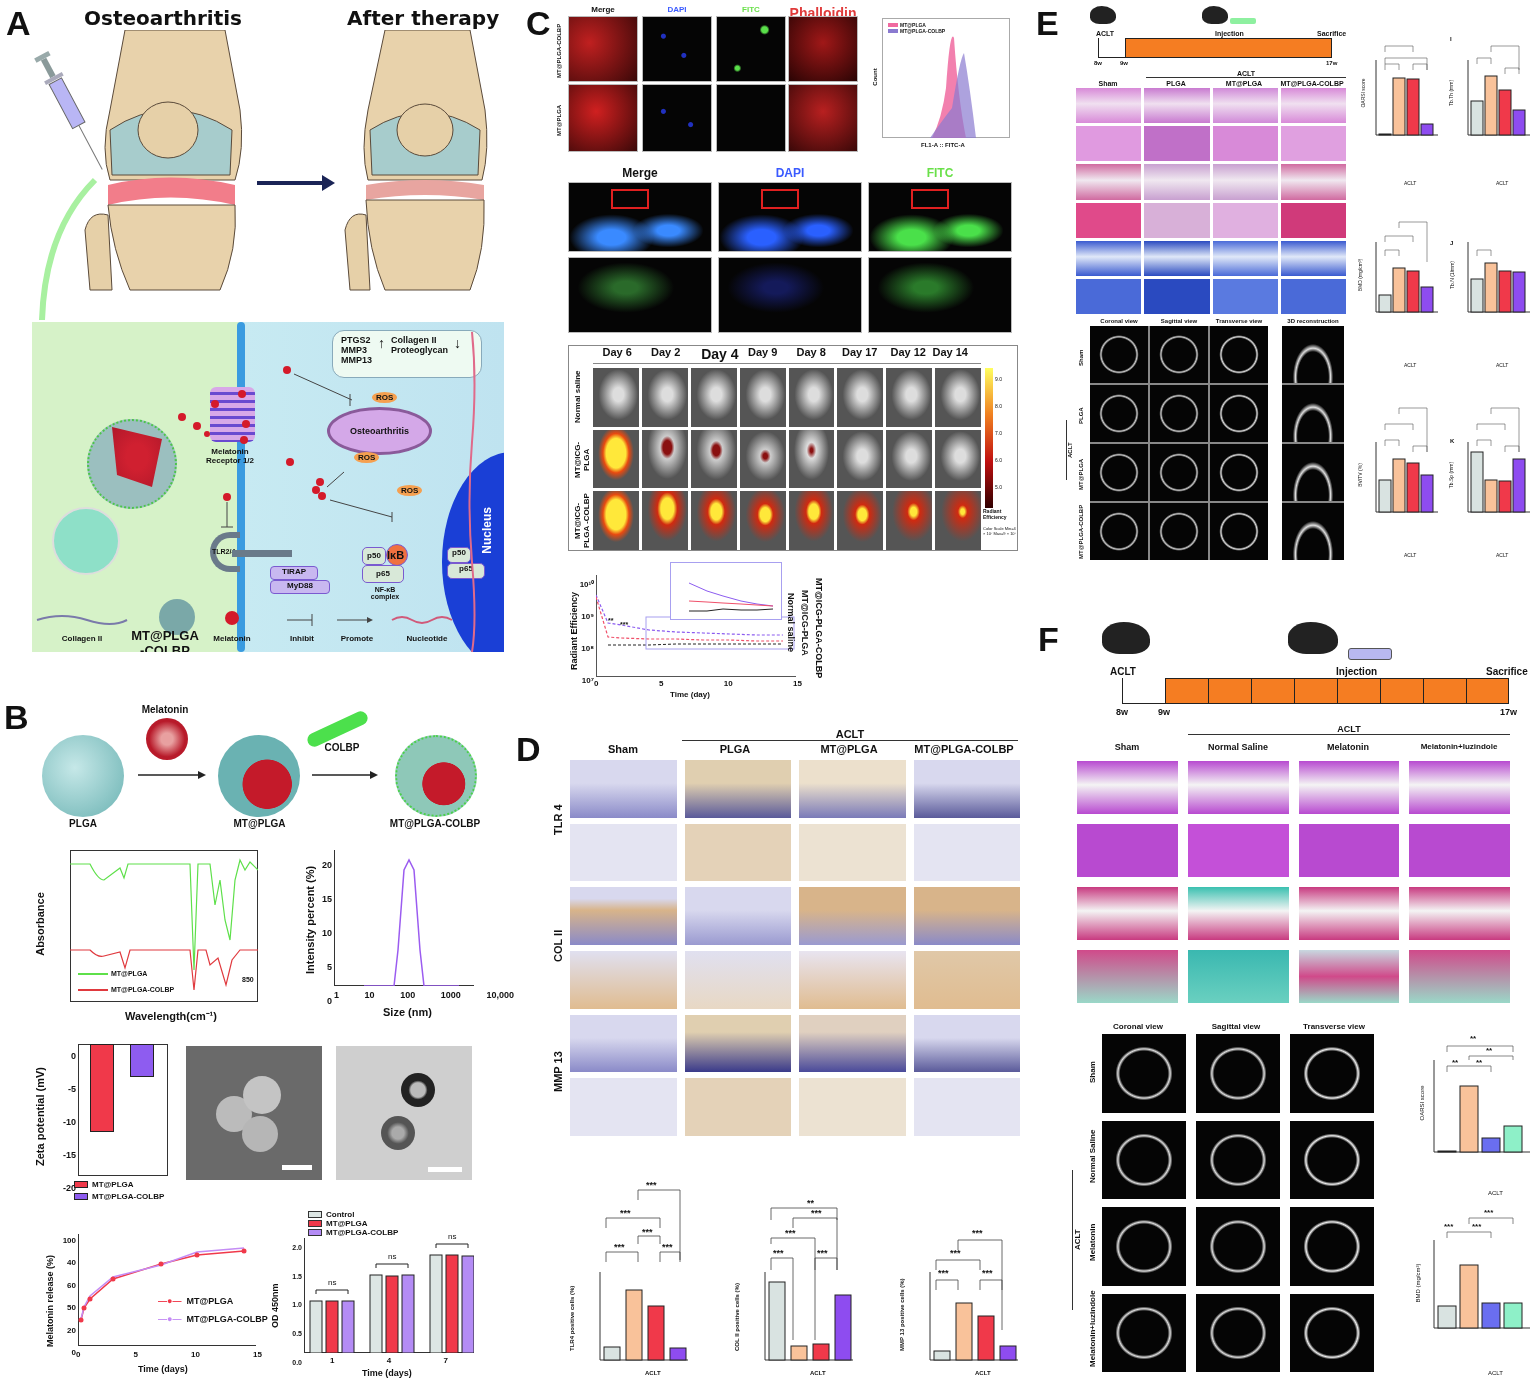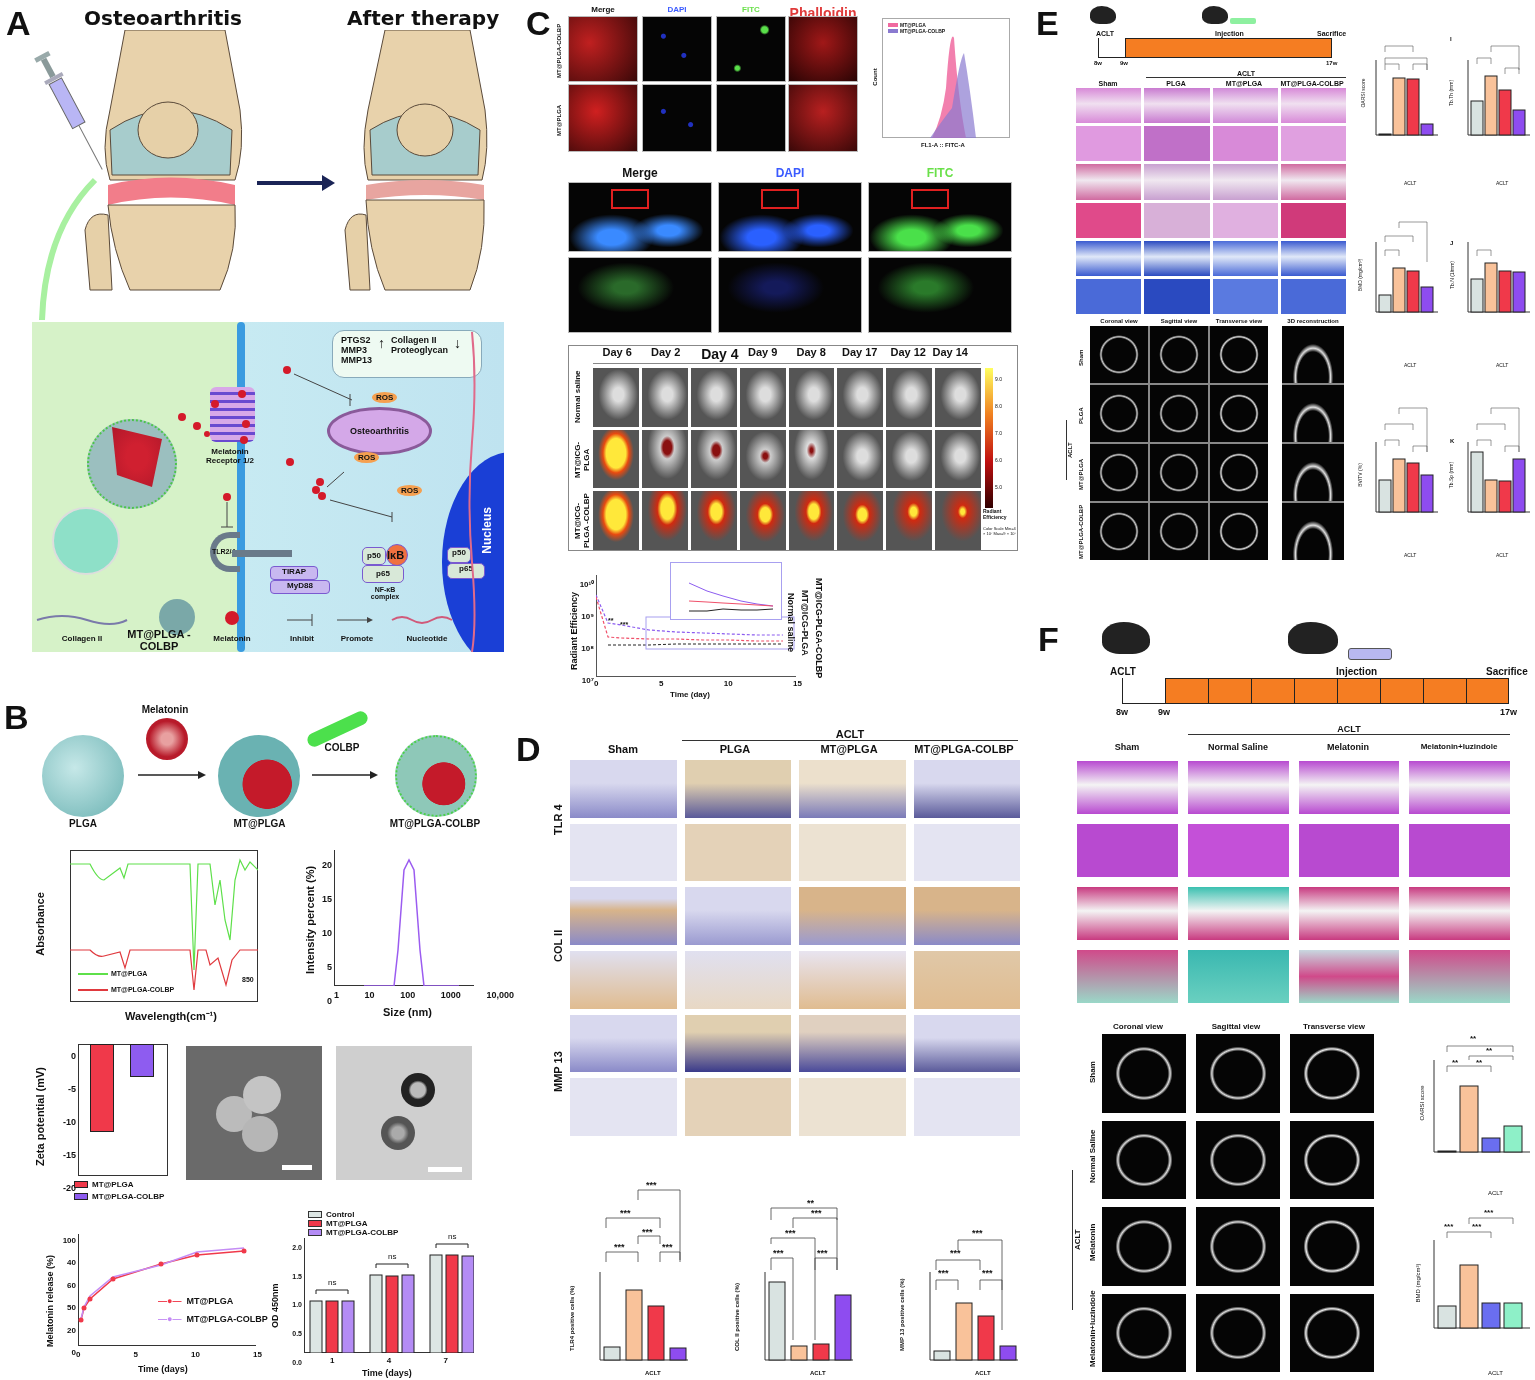--- a/index.html
+++ b/index.html
@@ -130,21 +130,21 @@
       <path d="M5 298 Q30 290 55 298 T95 298" stroke="#7a7aaa" stroke-width="2" fill="none"></path>
       <line x1="255" y1="298" x2="280" y2="298" stroke="#444"></line>
         <line x1="280" y1="292" x2="280" y2="304" stroke="#444"></line>
       <line x1="305" y1="298" x2="335" y2="298" stroke="#444"></line>
         <polygon points="335,295 341,298 335,301" fill="#444"></polygon>
       <path d="M360 298 Q370 292 380 298 T400 298 T420 298" stroke="#d05a7a" stroke-width="2" fill="none"></path>
       <path d="M440 10 Q445 60 440 120 T440 240 T440 330" stroke="#e06a8a" stroke-width="2" fill="none"></path>
     </svg>
 
     <div class="abs cap" style="left:10px;top:312px;width:80px;font-size:8px">Collagen II</div>
-    <div class="abs cap" style="left:92px;top:306px;width:70px;font-size:11px">MT@PLGA -COLBP</div>
+    <div class="abs cap" style="left:98px;top:306px;width:70px;font-size:13px">MT@PLGA -COLBP</div>
     <div class="abs cap" style="left:170px;top:312px;width:60px;font-size:8px">Melatonin</div>
     <div class="abs cap" style="left:250px;top:312px;width:40px;font-size:8px">Inhibit</div>
     <div class="abs cap" style="left:300px;top:312px;width:50px;font-size:8px">Promote</div>
     <div class="abs cap" style="left:365px;top:312px;width:60px;font-size:8px">Nucleotide</div>
   </div>
 </div>
 
 <div class="abs" style="left:0;top:670px;width:530px;height:710px">
   <div class="plabel" style="left:4px;top:28px">B</div>
 

